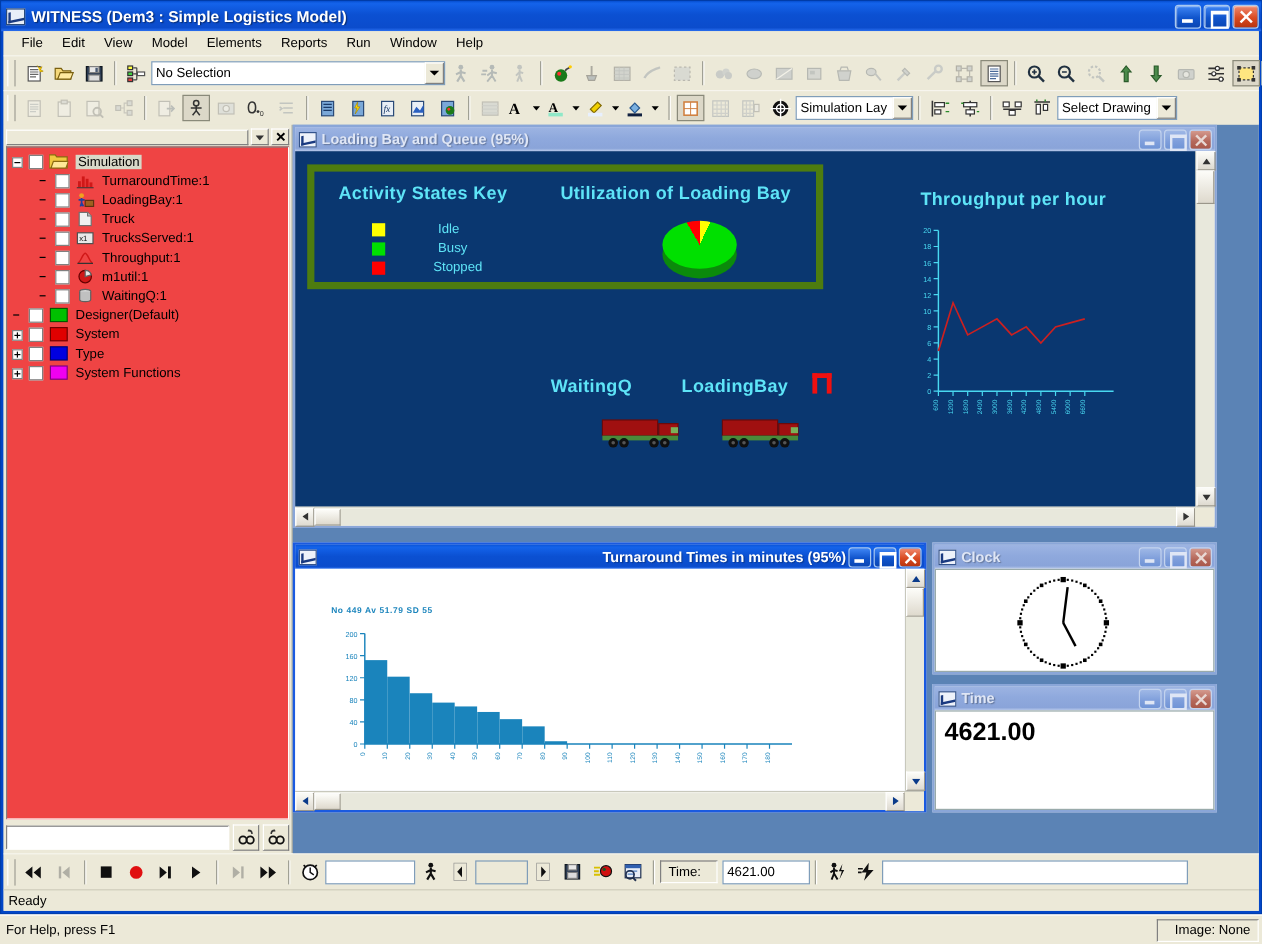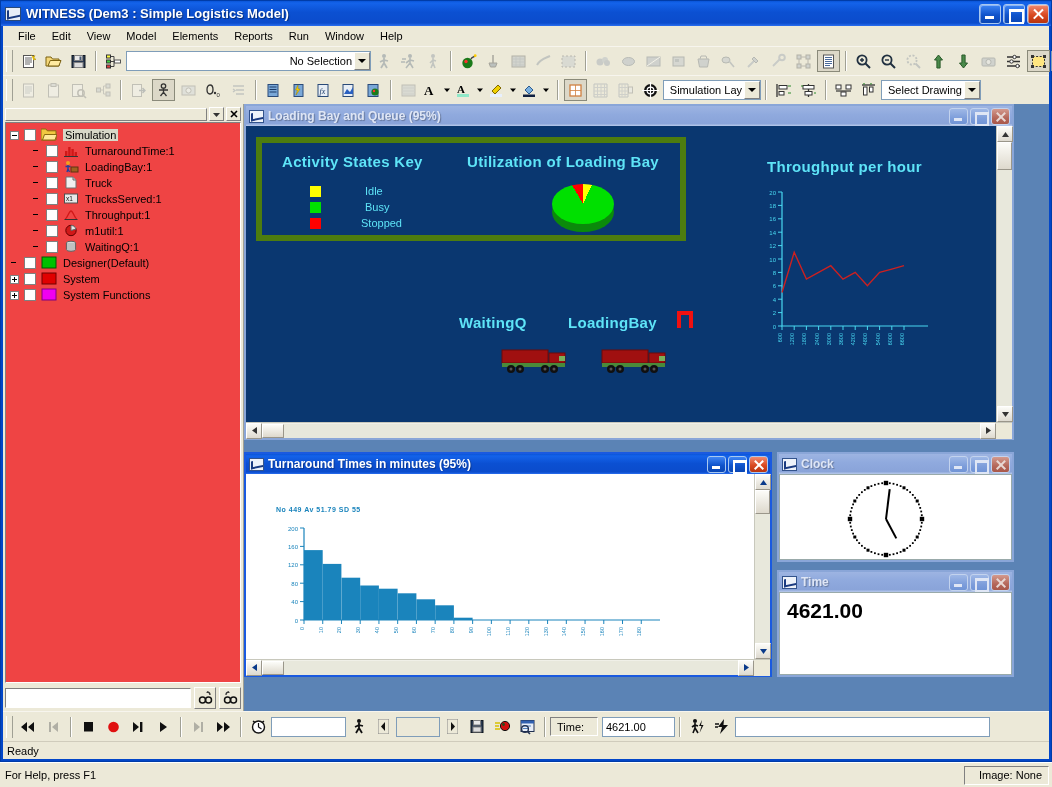--- a/index.html
+++ b/index.html
@@ -113,21 +113,21 @@
   }
   .tbtn.pressed { border: 1px solid #8a8a7a; background: #dcd8c8; }
   .tbtn.dim { opacity: .42; }
   .tbtn svg { display: block; }
 
   .combo {
     height: 20px; border: 1px solid #7f9db9; background: #fff;
     display: flex; align-items: center; flex: none;
     font-size: 11px; padding-left: 3px; color: #000;
   }
-  .combo .cval { flex: 1; white-space: nowrap; overflow: hidden; text-align: right; }
+  .combo .cval { flex: 1; white-space: nowrap; overflow: hidden; }
   .combo .arrow {
     width: 16px; height: 18px; margin: 0 0 0 2px;
     background: #ece9d8; border: 1px solid #fff;
     border-right-color: #808080; border-bottom-color: #808080;
     display: flex; align-items: center; justify-content: center; flex: none;
   }
   .combo .arrow::after {
     content:""; border-left: 4px solid transparent; border-right: 4px solid transparent;
     border-top: 4px solid #000;
   }
@@ -198,21 +198,21 @@
     min-width: 0;
   }
 
   
   .child {
     position: absolute;
     background: #d6dff0;
     border: 2px solid #8aa6d8;
     display: flex; flex-direction: column;
   }
-  .child.active { border-color: #1a5ae0; }
+  .child.active { border-color: #1a5ae0; text-align: right; }
   .ctitle {
     height: 20px; flex: none;
     display: flex; align-items: center; padding: 0 2px 0 3px;
     background: linear-gradient(to bottom, #9db4e2 0%, #8fa9dd 45%, #8aa4d9 88%, #b9caeb 100%);
   }
   .child.active .ctitle {
     background: linear-gradient(to bottom, #0a55d8 0%, #1463ea 10%, #0b50d2 48%, #0b4ccc 90%, #2a6ff0 100%);
   }
   .ctitle-icon {
     width: 15px; height: 13px; background: #eef2fa; border: 1px solid #33538c;
@@ -867,20 +867,28 @@
                   </svg></span>
                 <span class="tlabel">Designer(Default)</span>
               </div>
               <div class="tnode">
                 <span class="expander plus"></span>
                 <span class="chk"></span>
                 <span class="ticon"><svg width="16" height="13" viewBox="0 0 16 13">
                     <rect x="1" y="1" width="14" height="11" fill="#e00000" stroke="#700000"></rect>
                   </svg></span>
                 <span class="tlabel">System</span>
+              </div>
+              <div class="tnode">
+                <span class="expander plus"></span>
+                <span class="chk"></span>
+                <span class="ticon"><svg width="16" height="13" viewBox="0 0 16 13">
+                    <rect x="1" y="1" width="14" height="11" fill="#0000e0" stroke="#000070"></rect>
+                  </svg></span>
+                <span class="tlabel">Type</span>
               </div>
               <div class="tnode">
                 <span class="expander plus"></span>
                 <span class="chk"></span>
                 <span class="ticon"><svg width="16" height="13" viewBox="0 0 16 13">
                     <rect x="1" y="1" width="14" height="11" fill="#f000f0" stroke="#800080"></rect>
                   </svg></span>
                 <span class="tlabel">System Functions</span>
               </div>
             </div>

